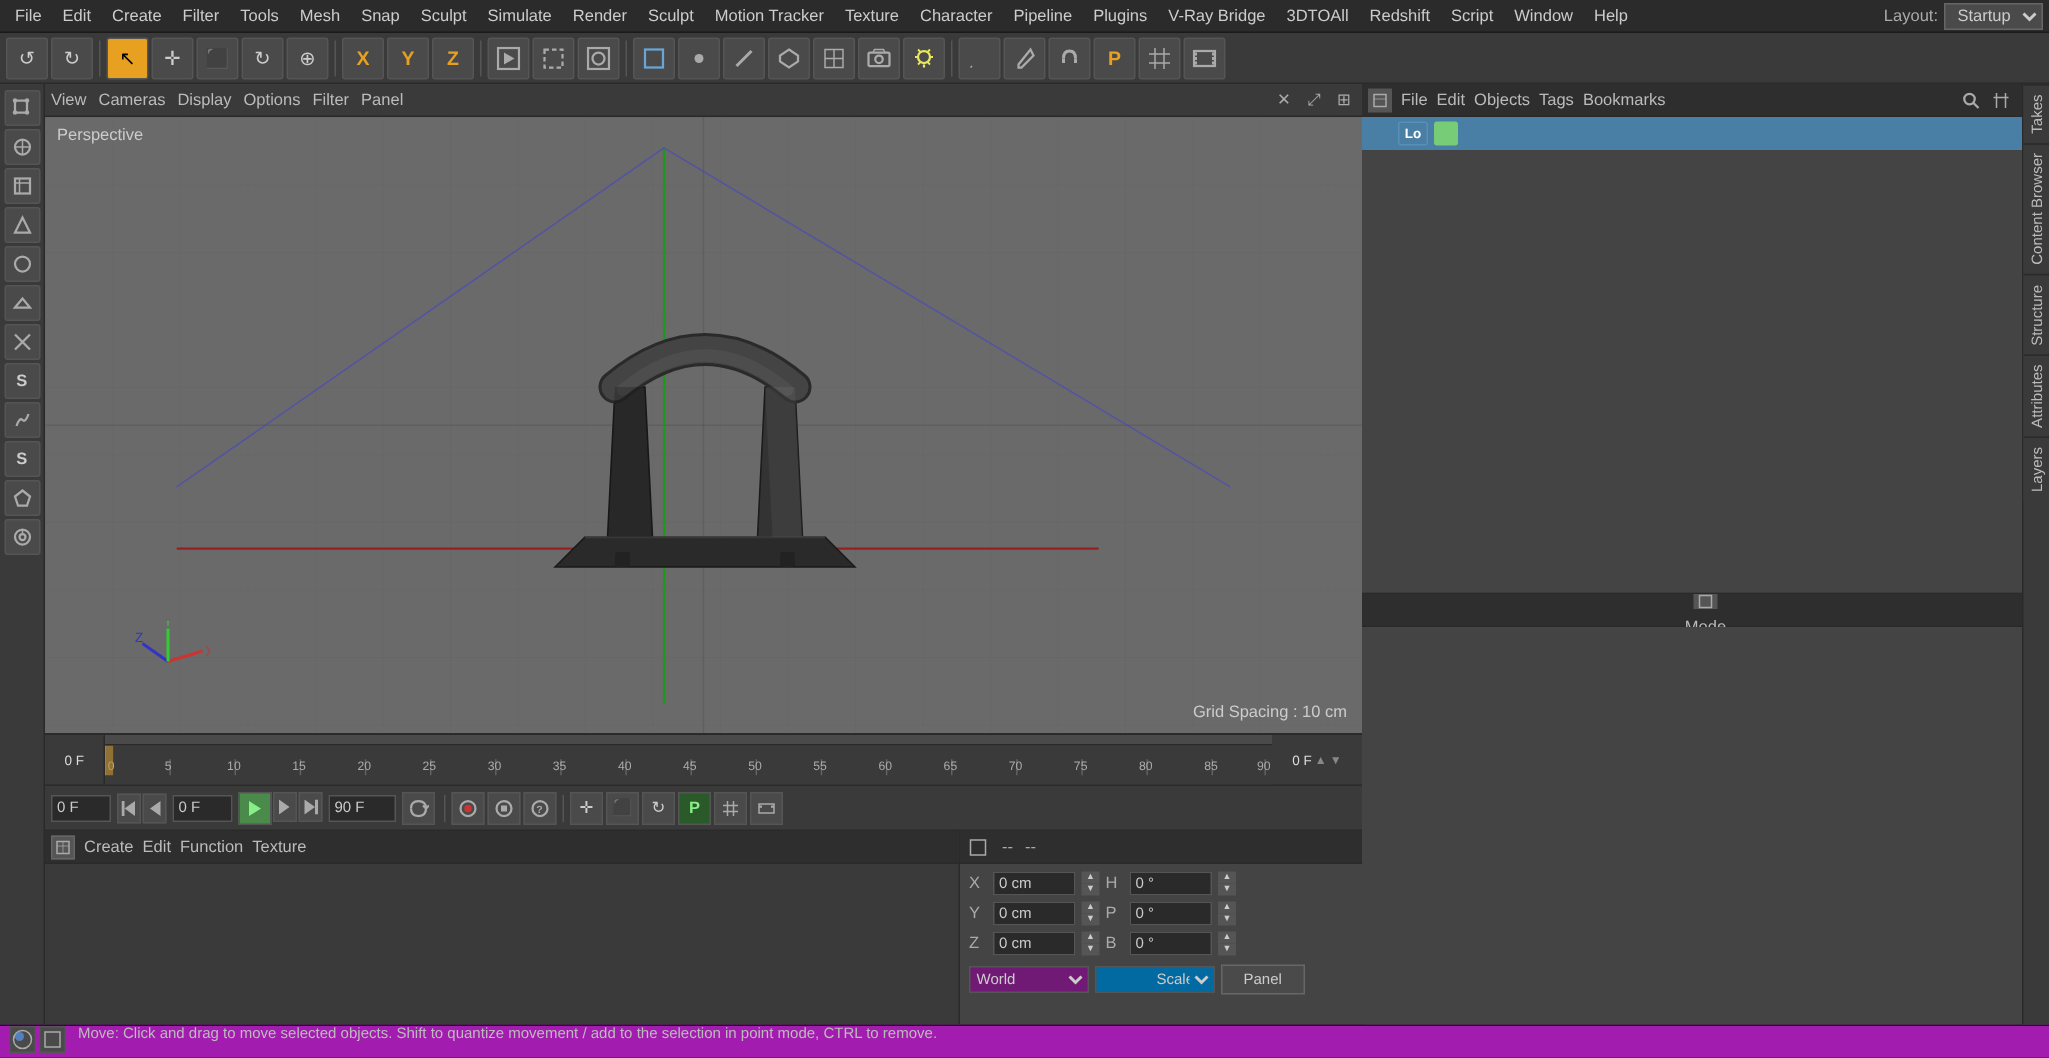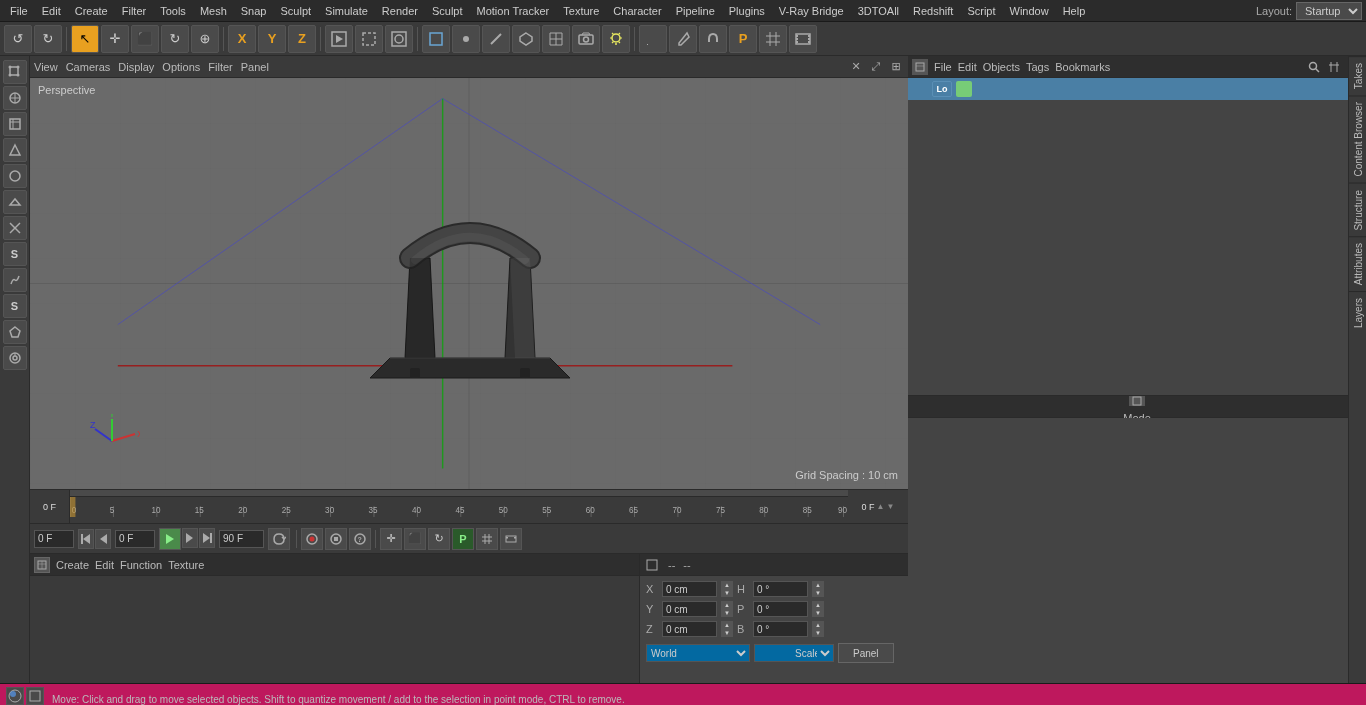--- a/index.html
+++ b/index.html
@@ -317,23 +317,23 @@
       background: #444;
       display: flex;
       align-items: center;
       padding: 4px;
       gap: 4px;
     }
 
     
     .status-bar {
       height: 22px;
-      background: #be185d;
-      display: flex;
-      align-items: flex-end;
+      background: #a21caf;
+      display: flex;
+      align-items: flex-start;
       padding: 0 6px;
       gap: 8px;
       flex-shrink: 0;
       border-top: 1px solid #1a1a1a;
     }
     .status-icons {
       display: flex;
       gap: 2px;
     }
     .status-icon-btn {
@@ -900,21 +900,21 @@
               </div>
               <span style="width:12px;font-size:11px;color:#aaa;">B</span>
               <input type="text" value="0 °" style="width: 55px; height: 16px; background: rgb(42, 42, 42); border: 1px solid rgb(85, 85, 85); color: rgb(204, 204, 204); font-size: 10px; padding: 1px 3px;">
               <div style="display:flex;flex-direction:column;width:12px;">
                 <button style="height:8px;background:#555;border:none;cursor:pointer;color:#ccc;font-size:6px;line-height:1;display:flex;align-items:center;justify-content:center;">▲</button>
                 <button style="height:8px;background:#555;border:none;cursor:pointer;color:#ccc;font-size:6px;line-height:1;display:flex;align-items:center;justify-content:center;">▼</button>
               </div>
             </div>
 
             <div style="display:flex;align-items:center;gap:4px;height:22px;margin-top:2px;">
-              <select style="width:104px;height:18px;background:#0369a1;border:1px solid #555;color:#ccc;font-size:10px;">
+              <select style="width:80px;height:18px;background:#701a75;border:1px solid #555;color:#ccc;font-size:10px;">
                 <option>World</option>
               </select>
               <select style="width:80px;height:18px;background:#0369a1;border:1px solid #555;color:#ccc;font-size:10px;padding-left:36px;">
                 <option>Scale</option>
               </select>
               <button style="height:20px;padding:0 14px;background:#4a4a4a;border:1px solid #666;color:#ccc;font-size:10px;cursor:pointer;">Panel</button>
             </div>
           </div>
         </div>
       </div>

